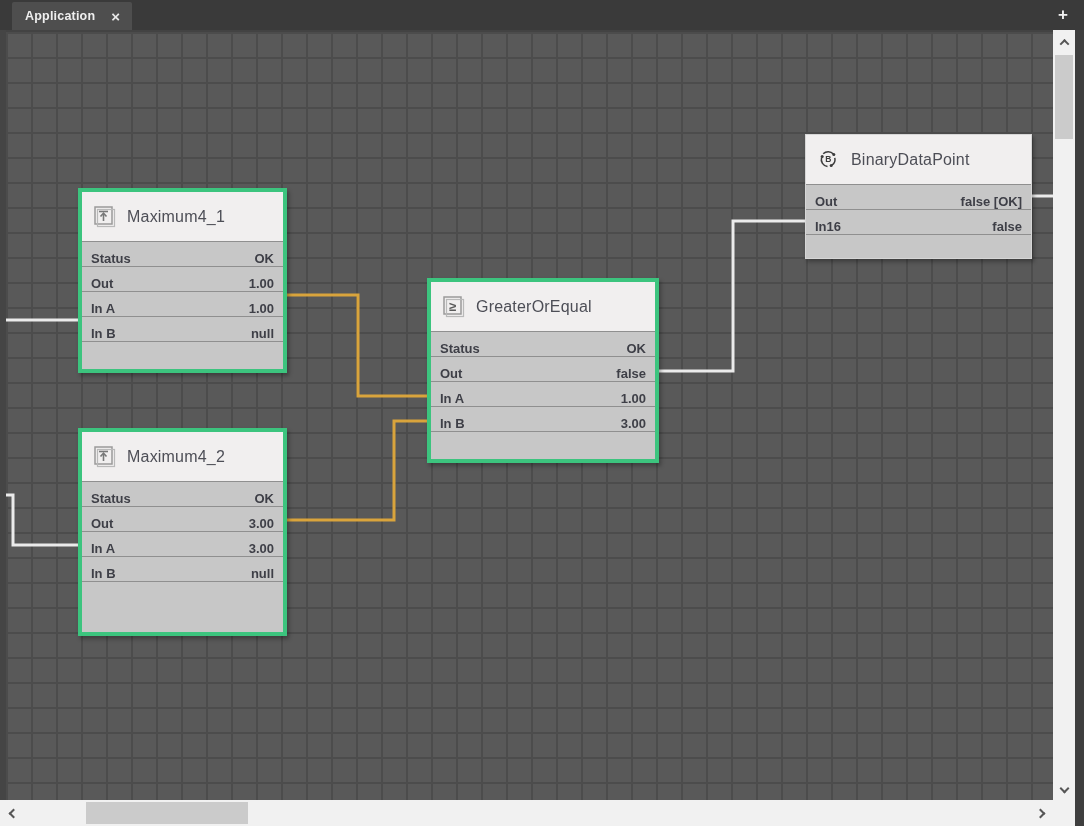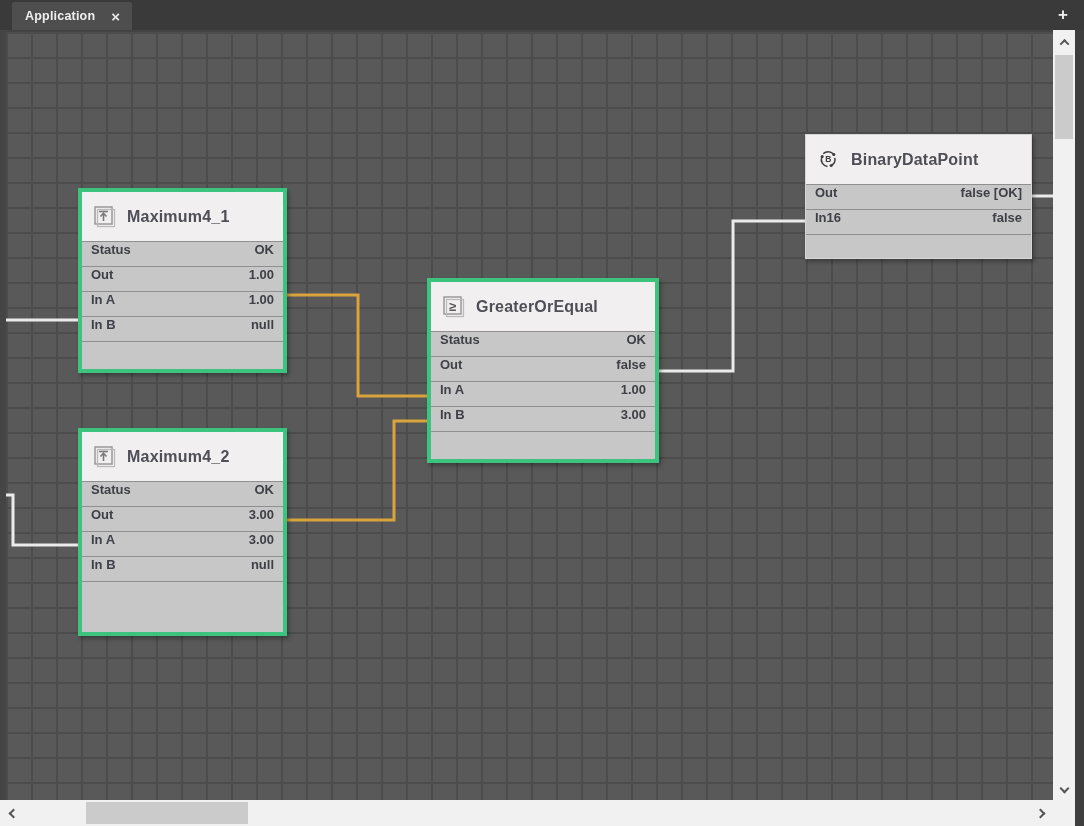--- a/index.html
+++ b/index.html
@@ -28,24 +28,24 @@
   .canvas-top-edge  { position:absolute; left:0; top:0; width:1053px; height:2px; background:#434343; }
   .wires { position:absolute; left:0; top:0; width:1053px; height:770px; pointer-events:none; }
 
   
   .node { position:absolute; display:flex; flex-direction:column;
           box-shadow:2px 3px 4px rgba(0,0,0,0.3); background:#c7c7c7; }
   .node.selected { border:4px solid #3cc47e; }
   .node.unselected { border:1px solid #d6d6d6; }
   .node-header { height:50px; background:#f1efef; display:flex; align-items:center;
                  gap:11px; padding-left:11px; border-bottom:1px solid #8f8f8f; }
-  .node-title { font-size:16px; color:#4d4e56; letter-spacing:.2px;font-weight:bold; }
+  .node-title { font-size:16px; color:#4d4e56; letter-spacing:.2px; }
   .node-icon { width:23px; height:23px; flex:0 0 auto; display:flex; }
   .node-row { height:25px; background:#c7c7c7; border-bottom:1px solid #8f8f8f;
-              display:flex; align-items:flex-start; justify-content:space-between;
+              display:flex; align-items:flex-end; justify-content:space-between;
               padding:0 9px 0 9px; }
   .row-label, .row-value { font-size:13px; font-weight:bold; color:#3e3f47; }
   .node-footer { flex:1 1 auto; background:#c7c7c7; }
 
   .node-max1 { left:78px;  top:158px; width:209px; height:185px; }
   .node-max2 { left:78px;  top:398px; width:209px; height:208px; }
   .node-gte  { left:427px; top:248px; width:232px; height:185px; }
   .node-bdp  { left:805px; top:104px; width:227px; height:125px; }
 
   

